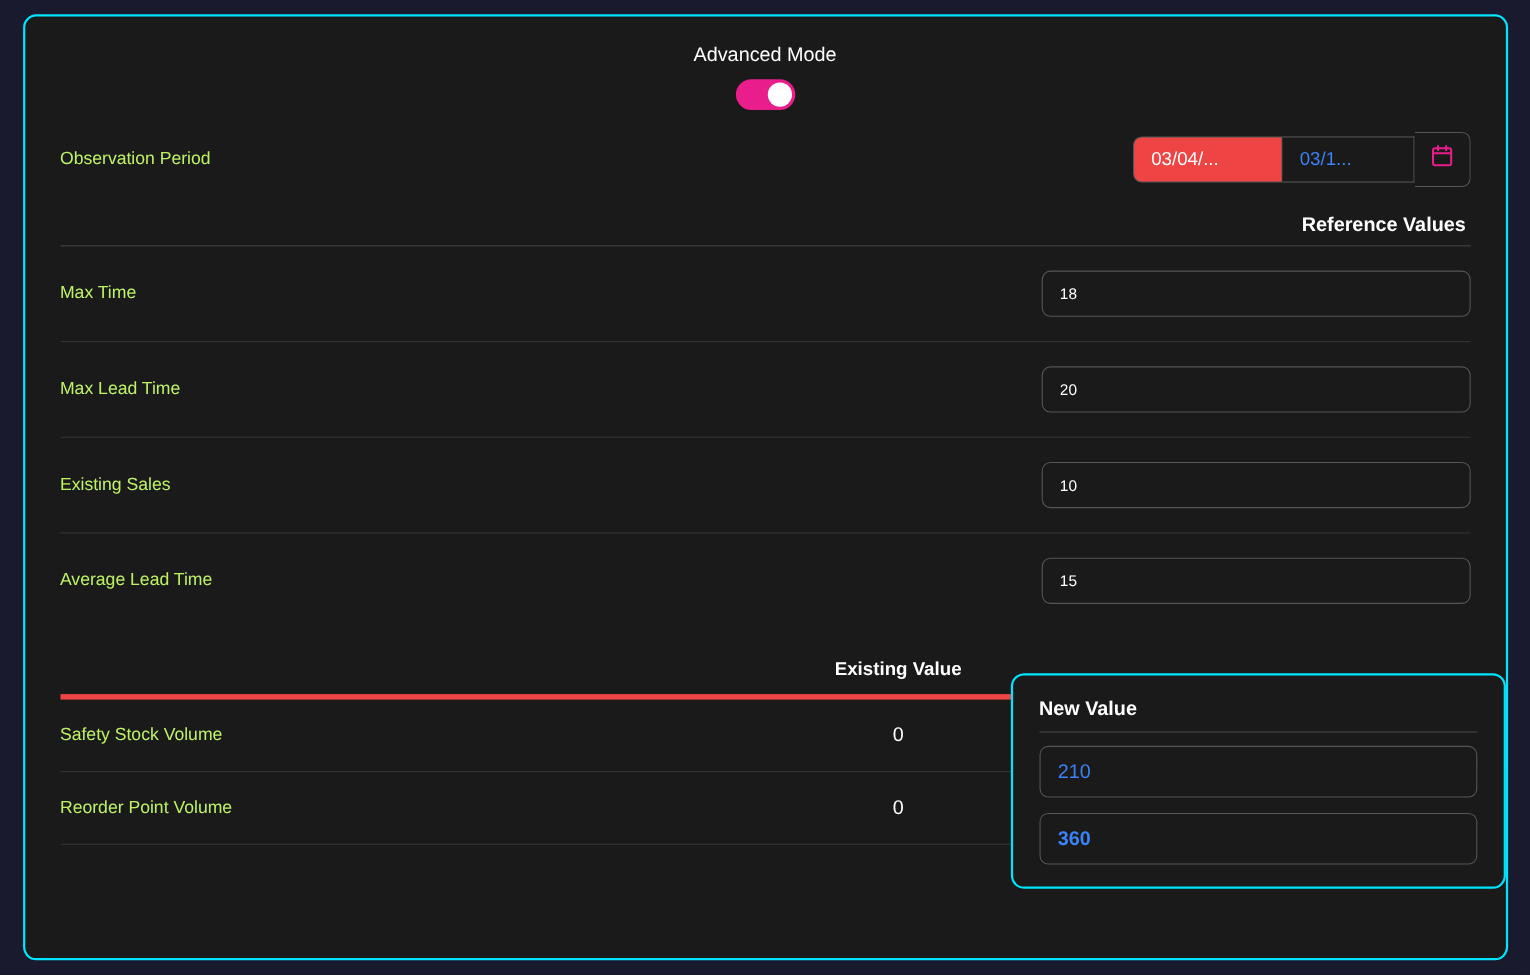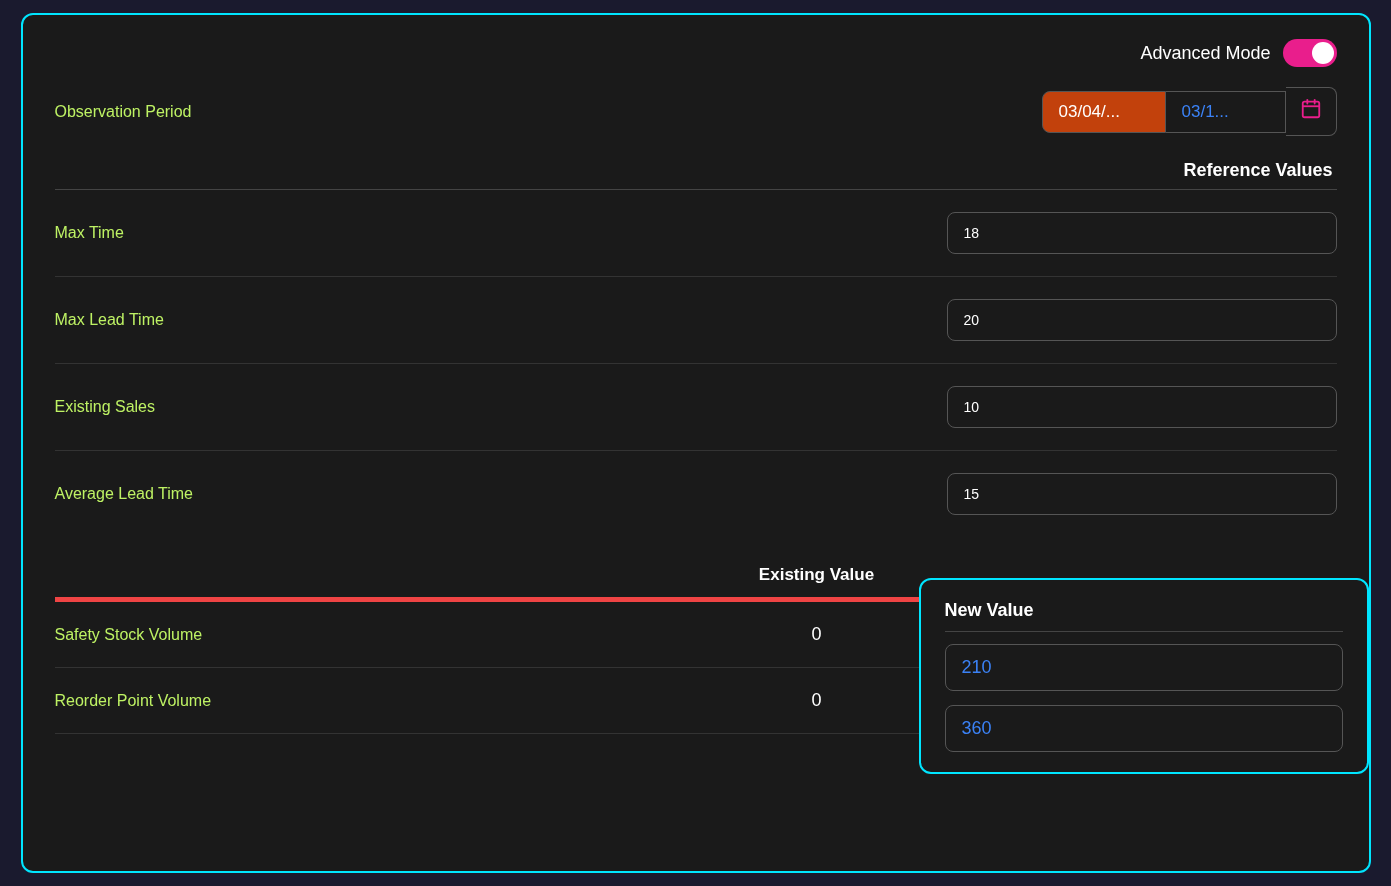--- a/index.html
+++ b/index.html
@@ -27,20 +27,21 @@
       position: relative;
     }
 
     
     .advanced-mode-row {
       display: flex;
       justify-content: flex-end;
       align-items: center;
       gap: 12px;
       margin-bottom: 20px;
+      flex-direction: column;
     }
 
     .advanced-mode-label {
       color: #ffffff;
       font-size: 18px;
       font-weight: 400;
     }
 
     
     .toggle-container {
@@ -81,27 +82,27 @@
       font-weight: 400;
     }
 
     .date-range-group {
       display: flex;
       align-items: center;
       gap: 0;
     }
 
     .date-input {
-      background: #c2410c;
+      background: #ef4444;
       border: 1.5px solid #555;
       border-radius: 8px 0 0 8px;
       color: #ffffff;
       font-size: 17px;
       padding: 10px 16px;
-      width: 124px;
+      width: 136px;
       outline: none;
     }
 
     .date-input-right {
       background: #1a1a1a;
       border: 1.5px solid #555;
       border-left: none;
       border-radius: 0;
       color: #3b82f6;
       font-size: 17px;
@@ -250,20 +251,21 @@
       color: #3b82f6;
       font-size: 18px;
       padding: 12px 16px;
       width: 100%;
       outline: none;
       margin-bottom: 14px;
     }
 
     .new-value-input:last-child {
       margin-bottom: 0;
+      font-weight: bold;
     }
   </style>
 </head>
 <body>
 
 <div class="main-card">
 
   <div class="advanced-mode-row">
     <span class="advanced-mode-label">Advanced Mode</span>
     <div class="toggle-container">

